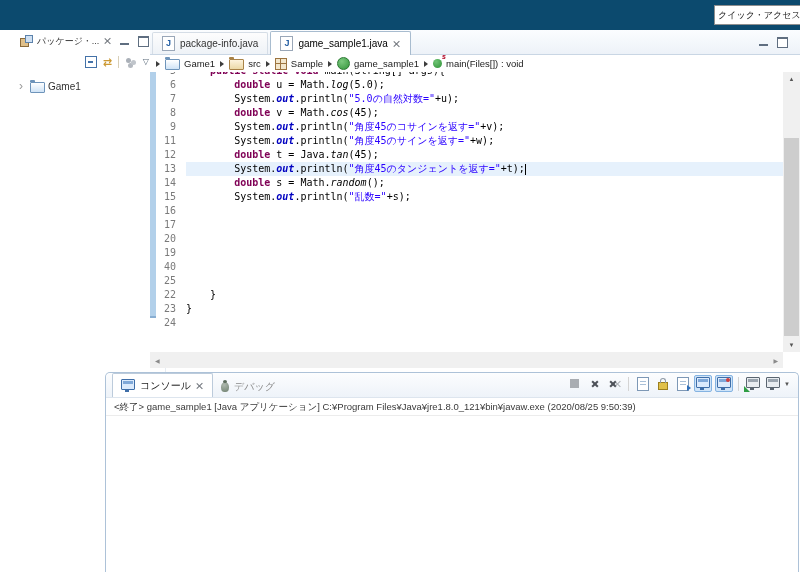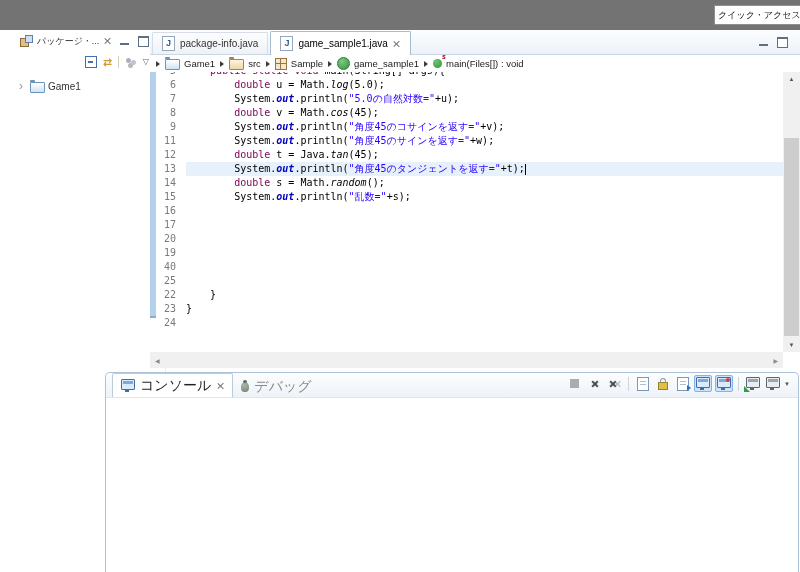--- a/index.html
+++ b/index.html
@@ -3,21 +3,21 @@
 <meta charset="utf-8">
 <style>
   html,body{margin:0;padding:0;}
   body{
     width:800px;height:572px;position:relative;overflow:hidden;
     background:#ffffff;
     font-family:"Liberation Sans","DejaVu Sans",sans-serif;
     -webkit-font-smoothing:antialiased;
   }
   
-  .topband{position:absolute;left:0;top:0;width:800px;height:30px;background:#737373;}
+  .topband{position:absolute;left:0;top:0;width:800px;height:30px;background:#0c4a6e;}
   .quick-access{
     position:absolute;right:-8px;top:5px;height:16px;line-height:16px;width:86px;
     background:#fff;border:1px solid #8f8f8f;font-size:9px;color:#222;
     padding:1px 3px;white-space:nowrap;overflow:hidden;
   }
   
   .left-panel{position:absolute;left:0;top:30px;width:149px;height:342px;background:#fff;border-right:1px solid #e6ecf2;margin-left:16px;}
   .lp-tabrow{height:22px;display:flex;align-items:center;padding:0 4px;gap:3px;}
   .lp-tab{display:flex;align-items:center;gap:4px;height:22px;}
   .lp-tab-label{font-size:9px;color:#333;white-space:nowrap;}
@@ -77,38 +77,38 @@
     display:flex;align-items:center;gap:5px;padding-left:6px;font-size:9.5px;color:#222;}
   .bc-item{display:flex;align-items:center;gap:4px;}
   
   .code-viewport{position:absolute;left:150px;top:72px;right:0;height:280px;background:#fff;overflow:hidden;}
   .range-bar{position:absolute;left:0;top:0;width:6px;height:244px;background:#b2d0ea;border-bottom:2px solid #89aed2;}
   .code-lines{position:absolute;left:0;top:-8px;right:17px;}
   .code-line{height:14px;display:flex;font-family:"DejaVu Sans Mono",monospace;font-size:10px;line-height:14px;}
   .lnum{width:26px;min-width:26px;text-align:right;padding-right:10px;color:#7a7a7a;}
   .ltext{flex:1;white-space:pre;color:#000;}
   .code-line.current .ltext{background:#e6f1fc;}
-  .seg-k{color:#7f0055;font-weight:normal;}
+  .seg-k{color:#7f0055;font-weight:bold;}
   .seg-s{color:#2a00ff;}
   .seg-f{color:#0000c0;font-weight:bold;font-style:italic;}
   .seg-m{font-style:italic;color:#000;}
   .caret{display:inline-block;width:1px;height:11px;background:#000;vertical-align:middle;}
   .vscroll{position:absolute;right:0;top:0;width:17px;height:280px;background:#f0f0f0;}
   .varrow{height:14px;display:flex;align-items:center;justify-content:center;font-size:6px;color:#555;}
   .varrow.down{position:absolute;bottom:0;left:0;right:0;}
   .vthumb{position:absolute;left:1px;right:1px;top:66px;height:198px;background:#cdcdcd;}
   .hscroll{position:absolute;left:150px;top:352px;width:633px;height:16px;background:#f0f0f0;
     display:flex;align-items:center;justify-content:space-between;padding:0 5px;box-sizing:border-box;}
   .harrow{font-size:6px;color:#8a8a8a;}
   
   .console-panel{position:absolute;left:105px;top:372px;width:694px;height:200px;background:#fff;
     border:1px solid #adc2d8;border-bottom:none;border-radius:5px 5px 0 0;box-sizing:border-box;}
   .c-tabrow{height:24px;background:linear-gradient(#fcfdfe,#eef3f9);border-bottom:1px solid #dde5ee;
     display:flex;align-items:flex-end;padding-left:6px;border-radius:5px 5px 0 0;}
-  .c-tab{display:flex;align-items:center;gap:5px;font-size:14px;height:21px;padding:0 8px;}
+  .c-tab{display:flex;align-items:center;gap:5px;font-size:10px;height:21px;padding:0 8px;}
   .c-tab.active{background:#fff;border:1px solid #bccbdb;border-bottom:none;border-radius:2px 2px 0 0;color:#222;height:23px;}
   .c-tab.inactive{color:#8a8a8a;}
   .c-toolbar{margin-left:auto;display:flex;align-items:center;gap:3px;padding:0 8px 3px 0;height:21px;}
   .tico{width:17px;height:16px;display:flex;align-items:center;justify-content:center;position:relative;}
   .tico.hl{background:#cfe4f8;border:1px solid #84b3e2;border-radius:2px;width:18px;height:17px;box-sizing:border-box;}
   .sq{width:9px;height:9px;background:#a9adb2;display:inline-block;}
   .tsep{width:1px;height:14px;background:#d4d4d4;margin:0 2px;}
   .lpsep{width:1px;height:12px;background:#d8cfb8;}
   .page{width:10px;height:12px;background:#fff;border:1px solid #7d98b6;position:relative;display:inline-block;}
   .page::before{content:"";position:absolute;left:2px;top:3px;right:2px;height:6px;
@@ -347,13 +347,14 @@
       <span class="tico">
           <span class="monitor gray"></span>
           <span class="green-corner"></span>
         </span>
       <span class="tico">
           <span class="monitor gray"></span>
         </span>
       <span class="dd-arrow">▼</span>
     </div>
   </div>
+  <div class="c-status">&lt;終了&gt; game_sample1 [Java アプリケーション] C:¥Program Files¥Java¥jre1.8.0_121¥bin¥javaw.exe (2020/08/25 9:50:39)</div>
 </div>
 
 </body></html>

